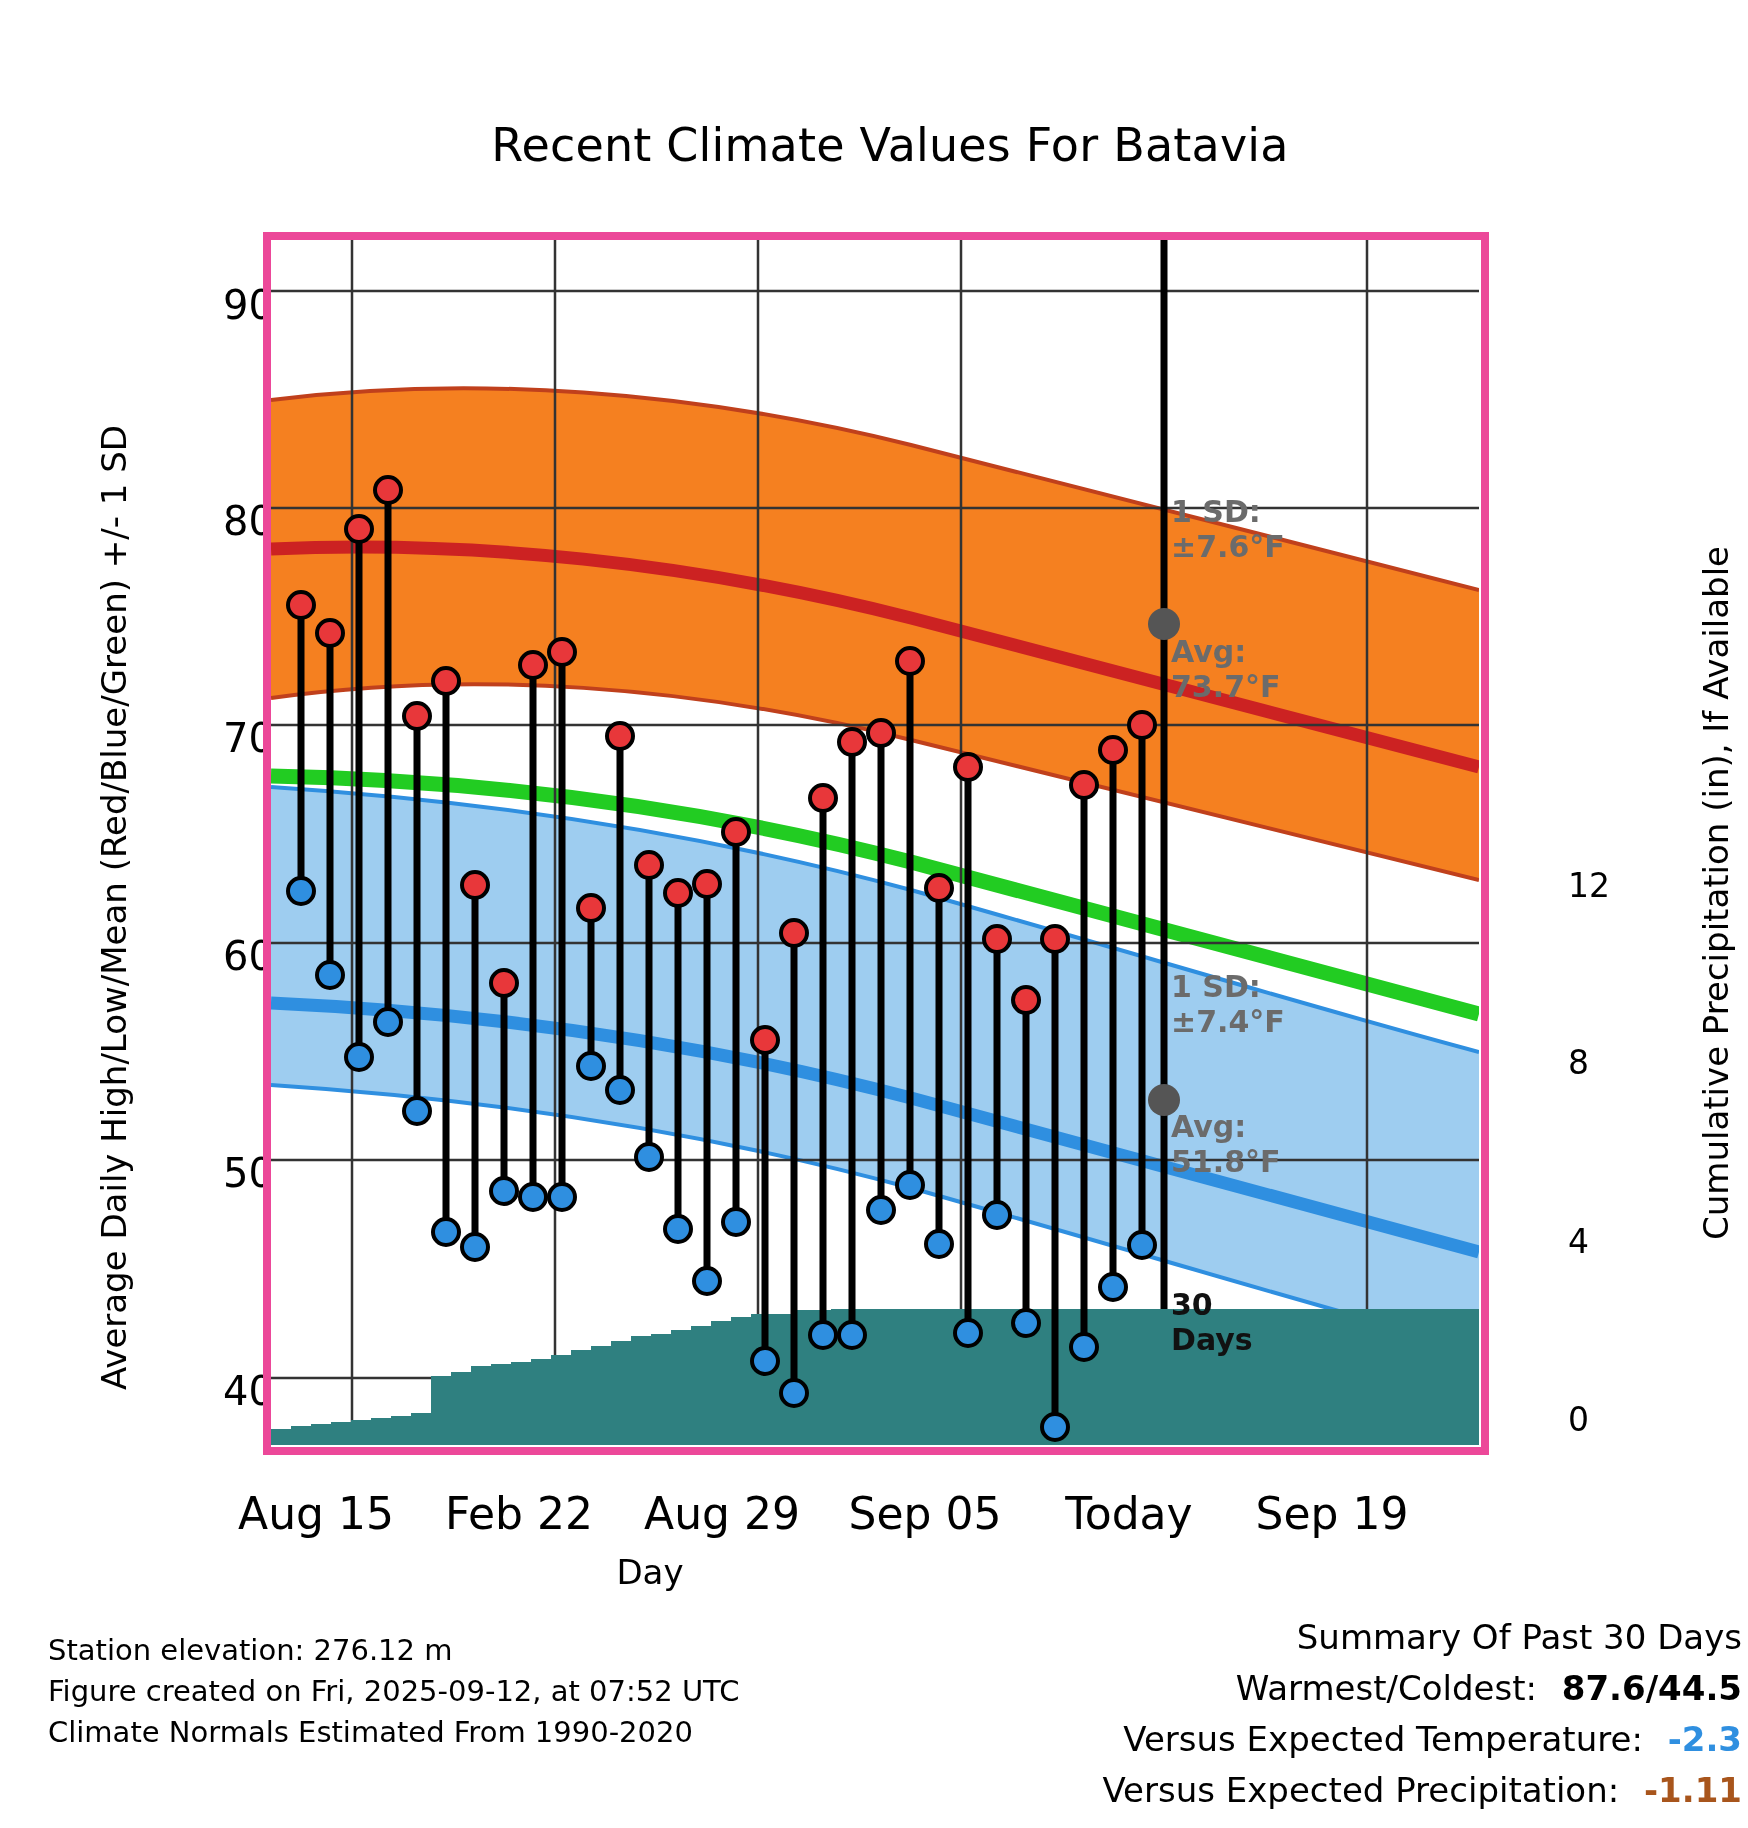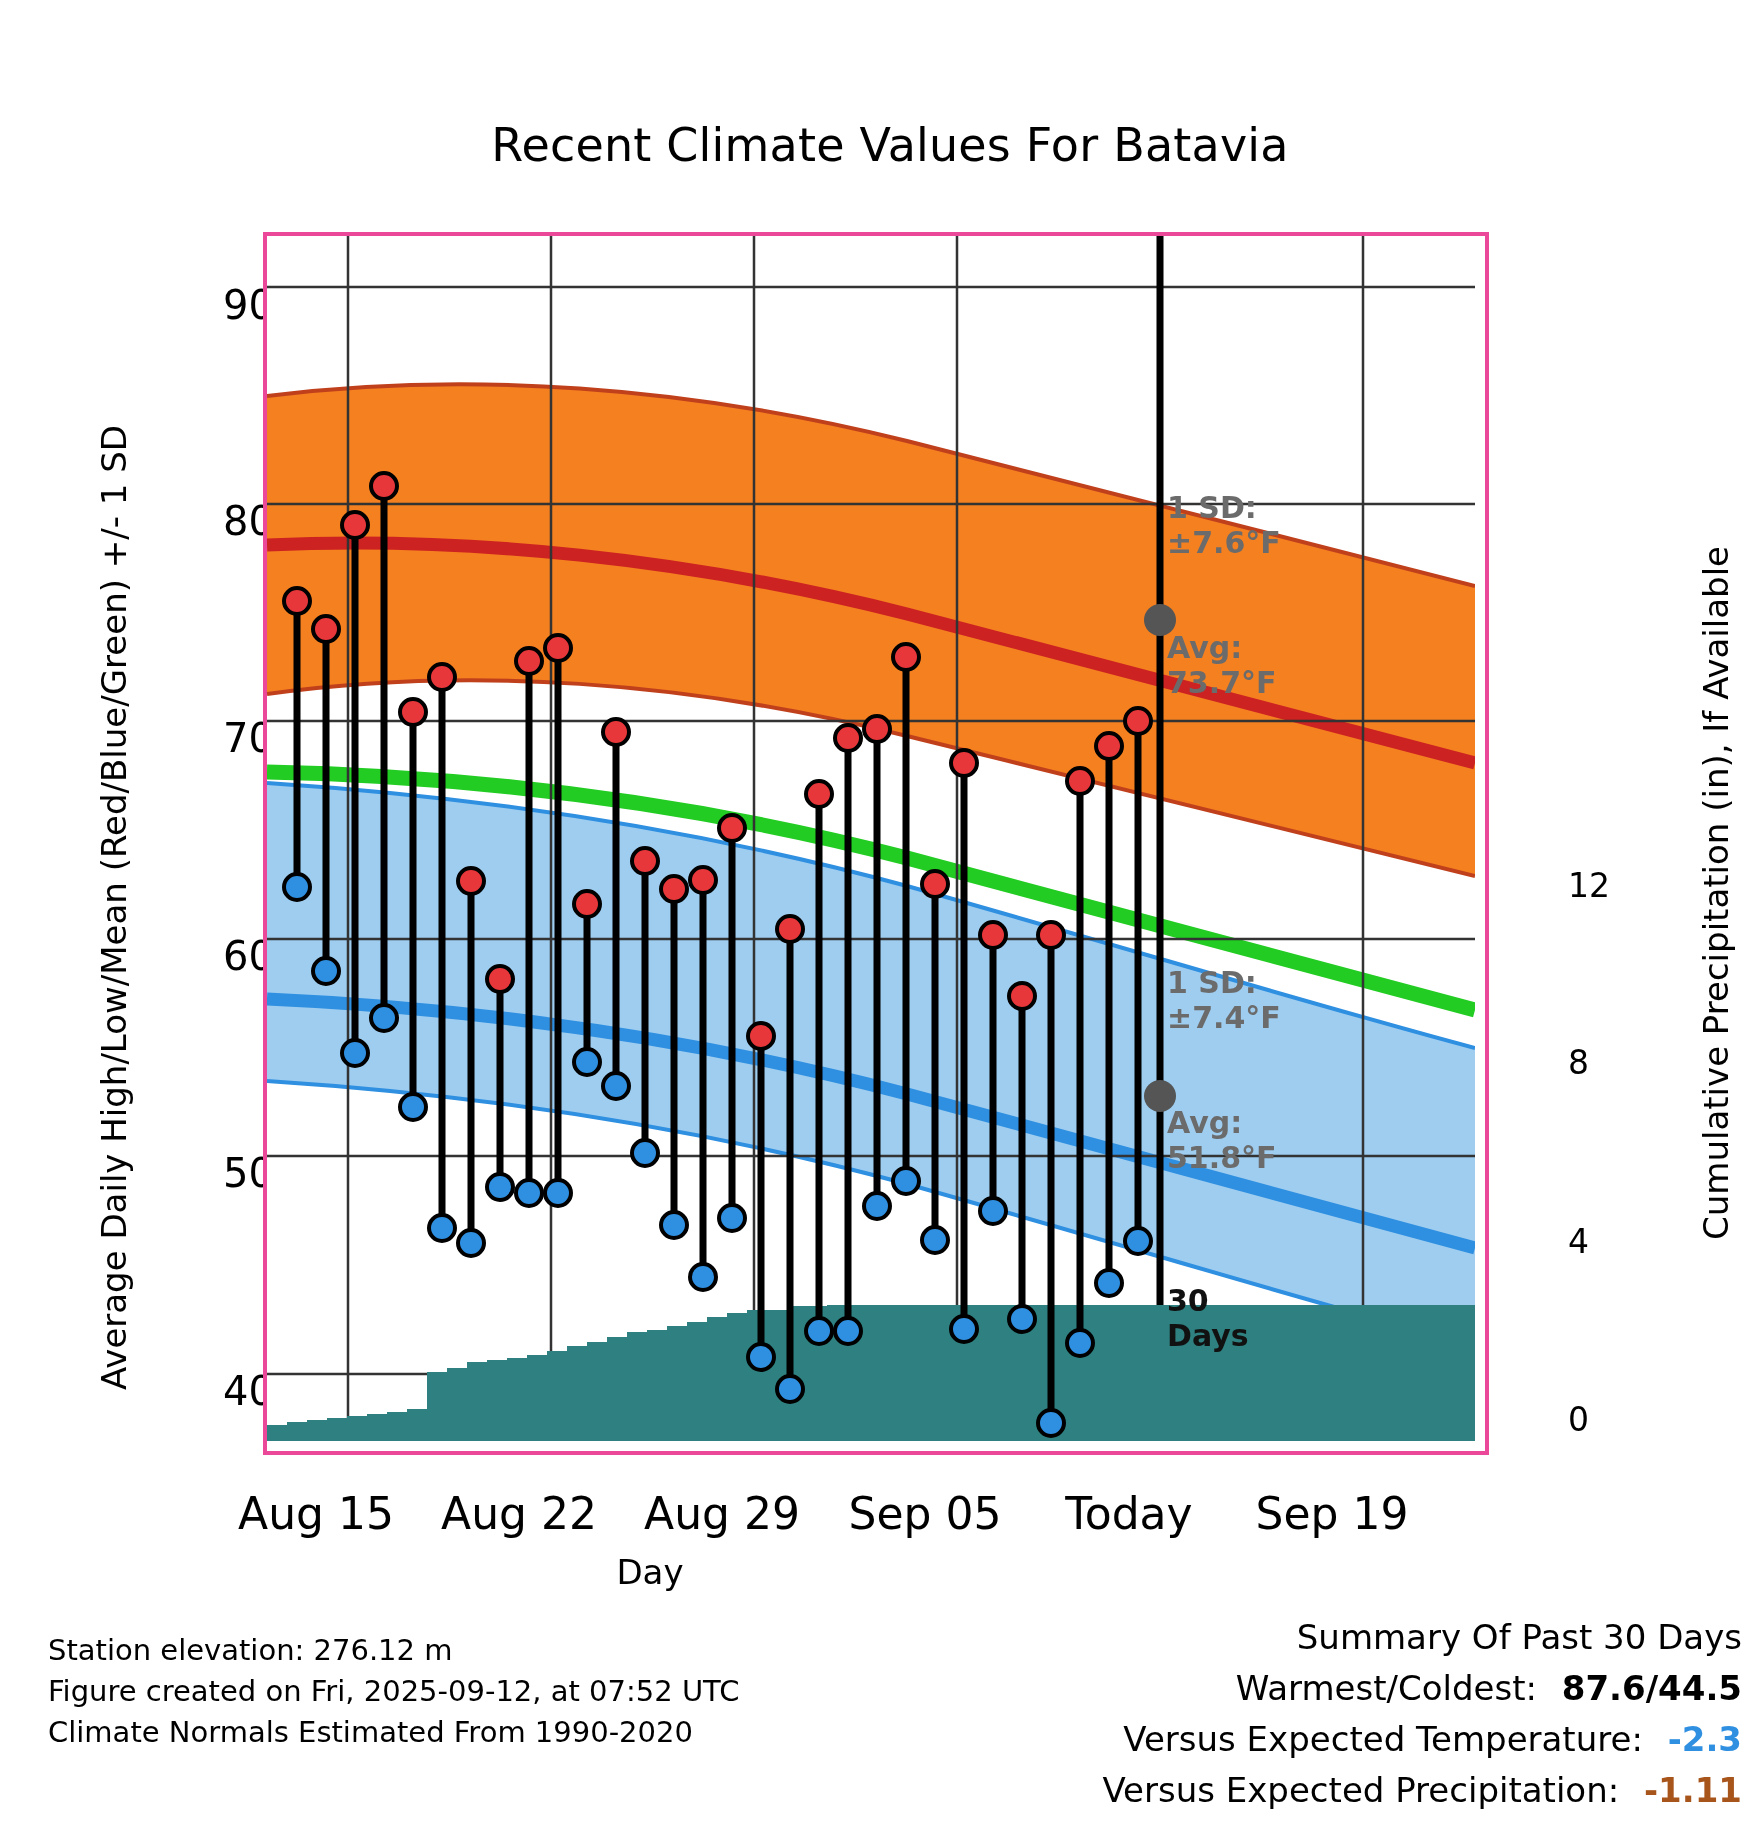--- a/index.html
+++ b/index.html
@@ -2,21 +2,21 @@
 <html><head>
 <meta charset="utf-8">
 <style>
   html,body{margin:0;padding:0;background:#ffffff;}
   body{width:1748px;height:1828px;font-family:"DejaVu Sans",sans-serif;color:#000;position:relative;overflow:hidden;}
   #wrap{position:absolute;left:16px;top:0;width:1748px;height:1440px;}
   .title{position:absolute;left:0;top:118px;width:1748px;text-align:center;font-size:46px;letter-spacing:.2px;}
   .ylabel-left{position:absolute;transform:rotate(-90deg);transform-origin:left top;font-size:34px;white-space:nowrap;}
   .ylabel-right{position:absolute;transform:rotate(-90deg);transform-origin:left top;font-size:34px;white-space:nowrap;}
   .xlabel{position:absolute;width:1748px;text-align:center;font-size:34px;}
-  .plotbox{position:absolute;left:247px;top:232px;width:1226px;height:1223px;border:4px solid #ec4899;box-sizing:border-box;background:#fff;overflow:hidden;}
+  .plotbox{position:absolute;left:247px;top:232px;width:1226px;height:1223px;border:8px solid #ec4899;box-sizing:border-box;background:#fff;overflow:hidden;}
   .tick-left{position:absolute;right:1490px;font-size:40px;text-align:right;white-space:nowrap;}
   .tick-right{position:absolute;font-size:33px;white-space:nowrap;margin-left:28px;}
   .xtick{position:absolute;font-size:44px;white-space:nowrap;text-align:center;}
   .annot{position:absolute;font-size:30px;font-weight:bold;color:#6b6b6b;line-height:1.15;white-space:pre-line;}
   .annot-black{position:absolute;font-size:30px;font-weight:bold;color:#111;line-height:1.15;white-space:pre-line;}
   .foot-left{position:absolute;left:32px;top:1630px;font-size:29px;line-height:1.42;}
   .foot-right{position:absolute;right:22px;top:1612px;font-size:34px;line-height:1.5;text-align:right;}
   .foot-right .row{white-space:nowrap;}
   .val-b{font-weight:bold;}
   .blue{color:#2f8fe0;font-weight:bold;}
@@ -192,21 +192,21 @@
 73.7°F</div>
     <div class="annot" style="left:900px; top:730px;">1 SD:
 ±7.4°F</div>
     <div class="annot" style="left:900px; top:870px;">Avg:
 51.8°F</div>
     <div class="annot-black" style="left:900px; top:1048px;">30
 Days</div>
   </div>
 
   <div class="xtick" style="left:190px; top:1488px; width:220px;">Aug 15</div>
-  <div class="xtick" style="left:393px; top:1488px; width:220px;">Aug 22</div>
+  <div class="xtick" style="left:393px; top:1488px; width:220px;">Feb 22</div>
   <div class="xtick" style="left:596px; top:1488px; width:220px;">Aug 29</div>
   <div class="xtick" style="left:799px; top:1488px; width:220px;">Sep 05</div>
   <div class="xtick" style="left:1003px; top:1488px; width:220px;">Today</div>
   <div class="xtick" style="left:1206px; top:1488px; width:220px;">Sep 19</div>
 
   <div class="xlabel" style="top:1552px; left:-240px;">Day</div>
 
   <div class="foot-left">
     <div>Station elevation: 276.12 m</div>
     <div>Figure created on Fri, 2025-09-12, at 07:52 UTC</div>

